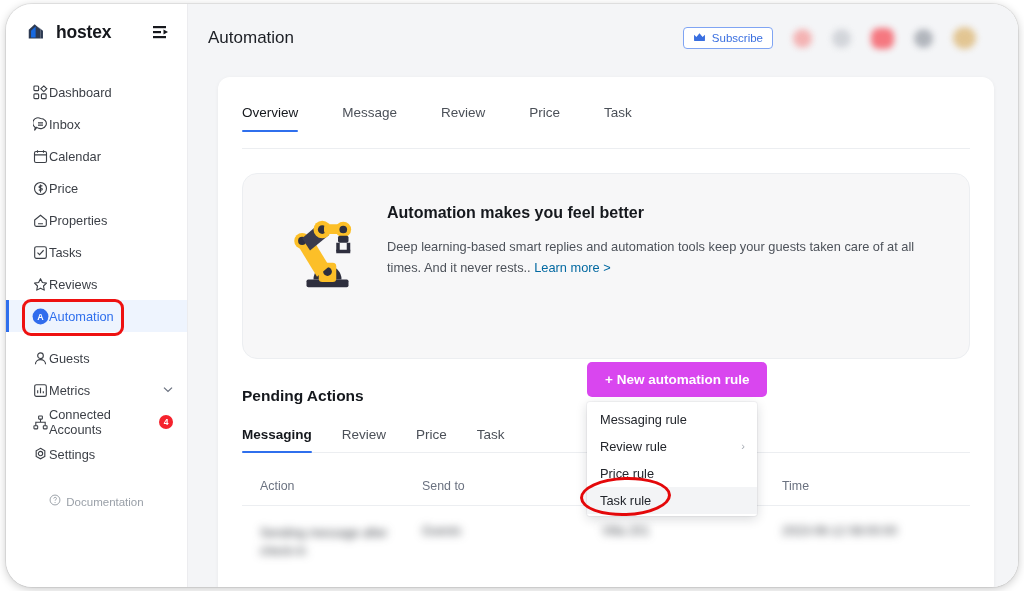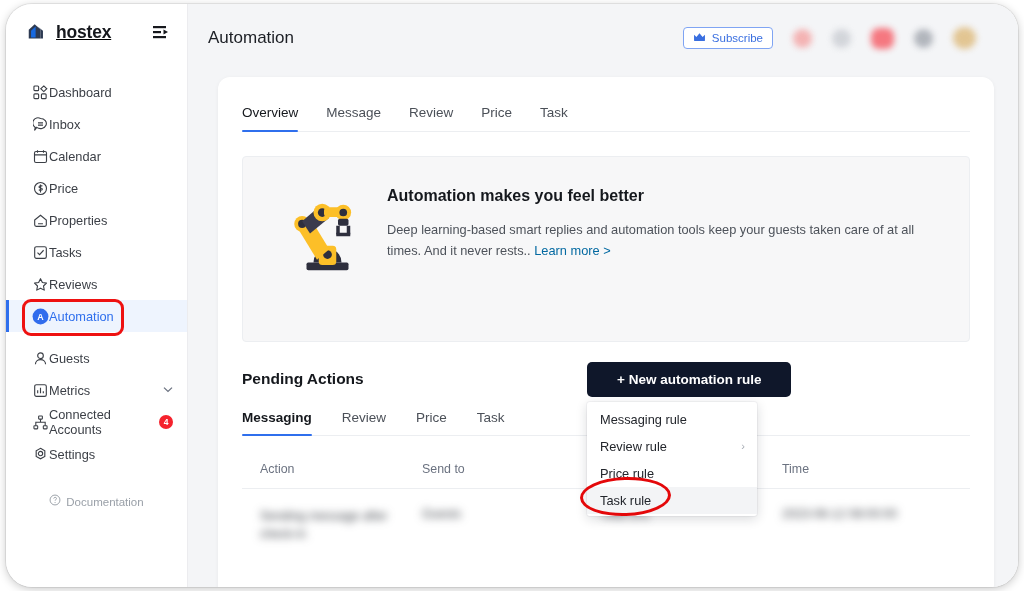--- a/index.html
+++ b/index.html
@@ -31,21 +31,20 @@
     position: absolute; left: 0; top: 0;
     width: 182px; height: 100%;
     background: #ffffff;
     border-right: 1px solid #ececef;
     z-index: 5;
   }
   #brand-row {
     display: flex; align-items: center;
     height: 56px; padding: 0 16px 0 20px;
     gap: 8px;
-    text-decoration: underline;
   }
   #logo-mark { width: 22px; height: 22px; flex: 0 0 auto; }
   #brand-name {
     font-size: 17.5px; font-weight: 700; color: #16181d;
     letter-spacing: -.2px;
   }
   #collapse-btn {
     margin-left: auto; width: 20px; height: 20px;
     display: flex; align-items: center; justify-content: center;
     cursor: pointer;
@@ -139,22 +138,22 @@
     position: absolute;
     left: 30px; top: 73px; right: 24px; bottom: -20px;
     background: #ffffff;
     border-radius: 12px 12px 0 0;
     box-shadow: 0 1px 4px rgba(16,24,40,.05);
     overflow: hidden;
   }
 
   
   #tabs-row {
-    display: flex; gap: 28px;
-    padding: 28px 0 0 24px;
+    display: flex; gap: 44px;
+    padding: 28px 0 17px 24px;
     border-bottom: 1px solid #eceef1;
     margin: 0 24px 0 24px;
     padding-left: 0;
   }
   .tab {
     position: relative;
     font-size: 13.5px; color: #4b5058;
     padding-bottom: 11px;
     cursor: pointer;
   }
@@ -163,21 +162,21 @@
     content: ""; position: absolute;
     left: 0; right: 0; bottom: -1px; height: 2.5px;
     background: #2f6fed; border-radius: 2px;
   }
 
   
   #banner {
     margin: 24px 24px 0 24px;
     background: #f7f7f8;
     border: 1px solid #eceef1;
-    border-radius: 4px;
+    border-radius: 15px;
     height: 186px;
     display: flex; align-items: flex-start;
     padding: 24px 30px 0 26px;
     position: relative;
   }
   #robot-wrap {
     width: 110px; flex: 0 0 auto;
     margin-top: 14px;
     display: flex; align-items: center; justify-content: center;
   }
@@ -188,24 +187,24 @@
   }
   #banner-desc {
     font-size: 12.8px; line-height: 21px; color: #4d525a;
     max-width: 562px;
   }
   #learn-more { color: #0369a1; cursor: pointer; }
 
   #new-rule-btn {
     position: absolute;
     left: 369px; top: 285px;
-    background: #0f172a; color: #fff;
+    background: #d946ef; color: #fff;
     border: none; border-radius: 5px;
     font-size: 13.5px; font-weight: 700;
-    height: 35px; padding: 0 30px;
+    height: 35px; padding: 0 18px;
     cursor: pointer;
     z-index: 20;
     font-family: "Liberation Sans", sans-serif;
   }
 
   
   #rule-dropdown {
     position: absolute;
     left: 369px; top: 325px;
     width: 170px;

